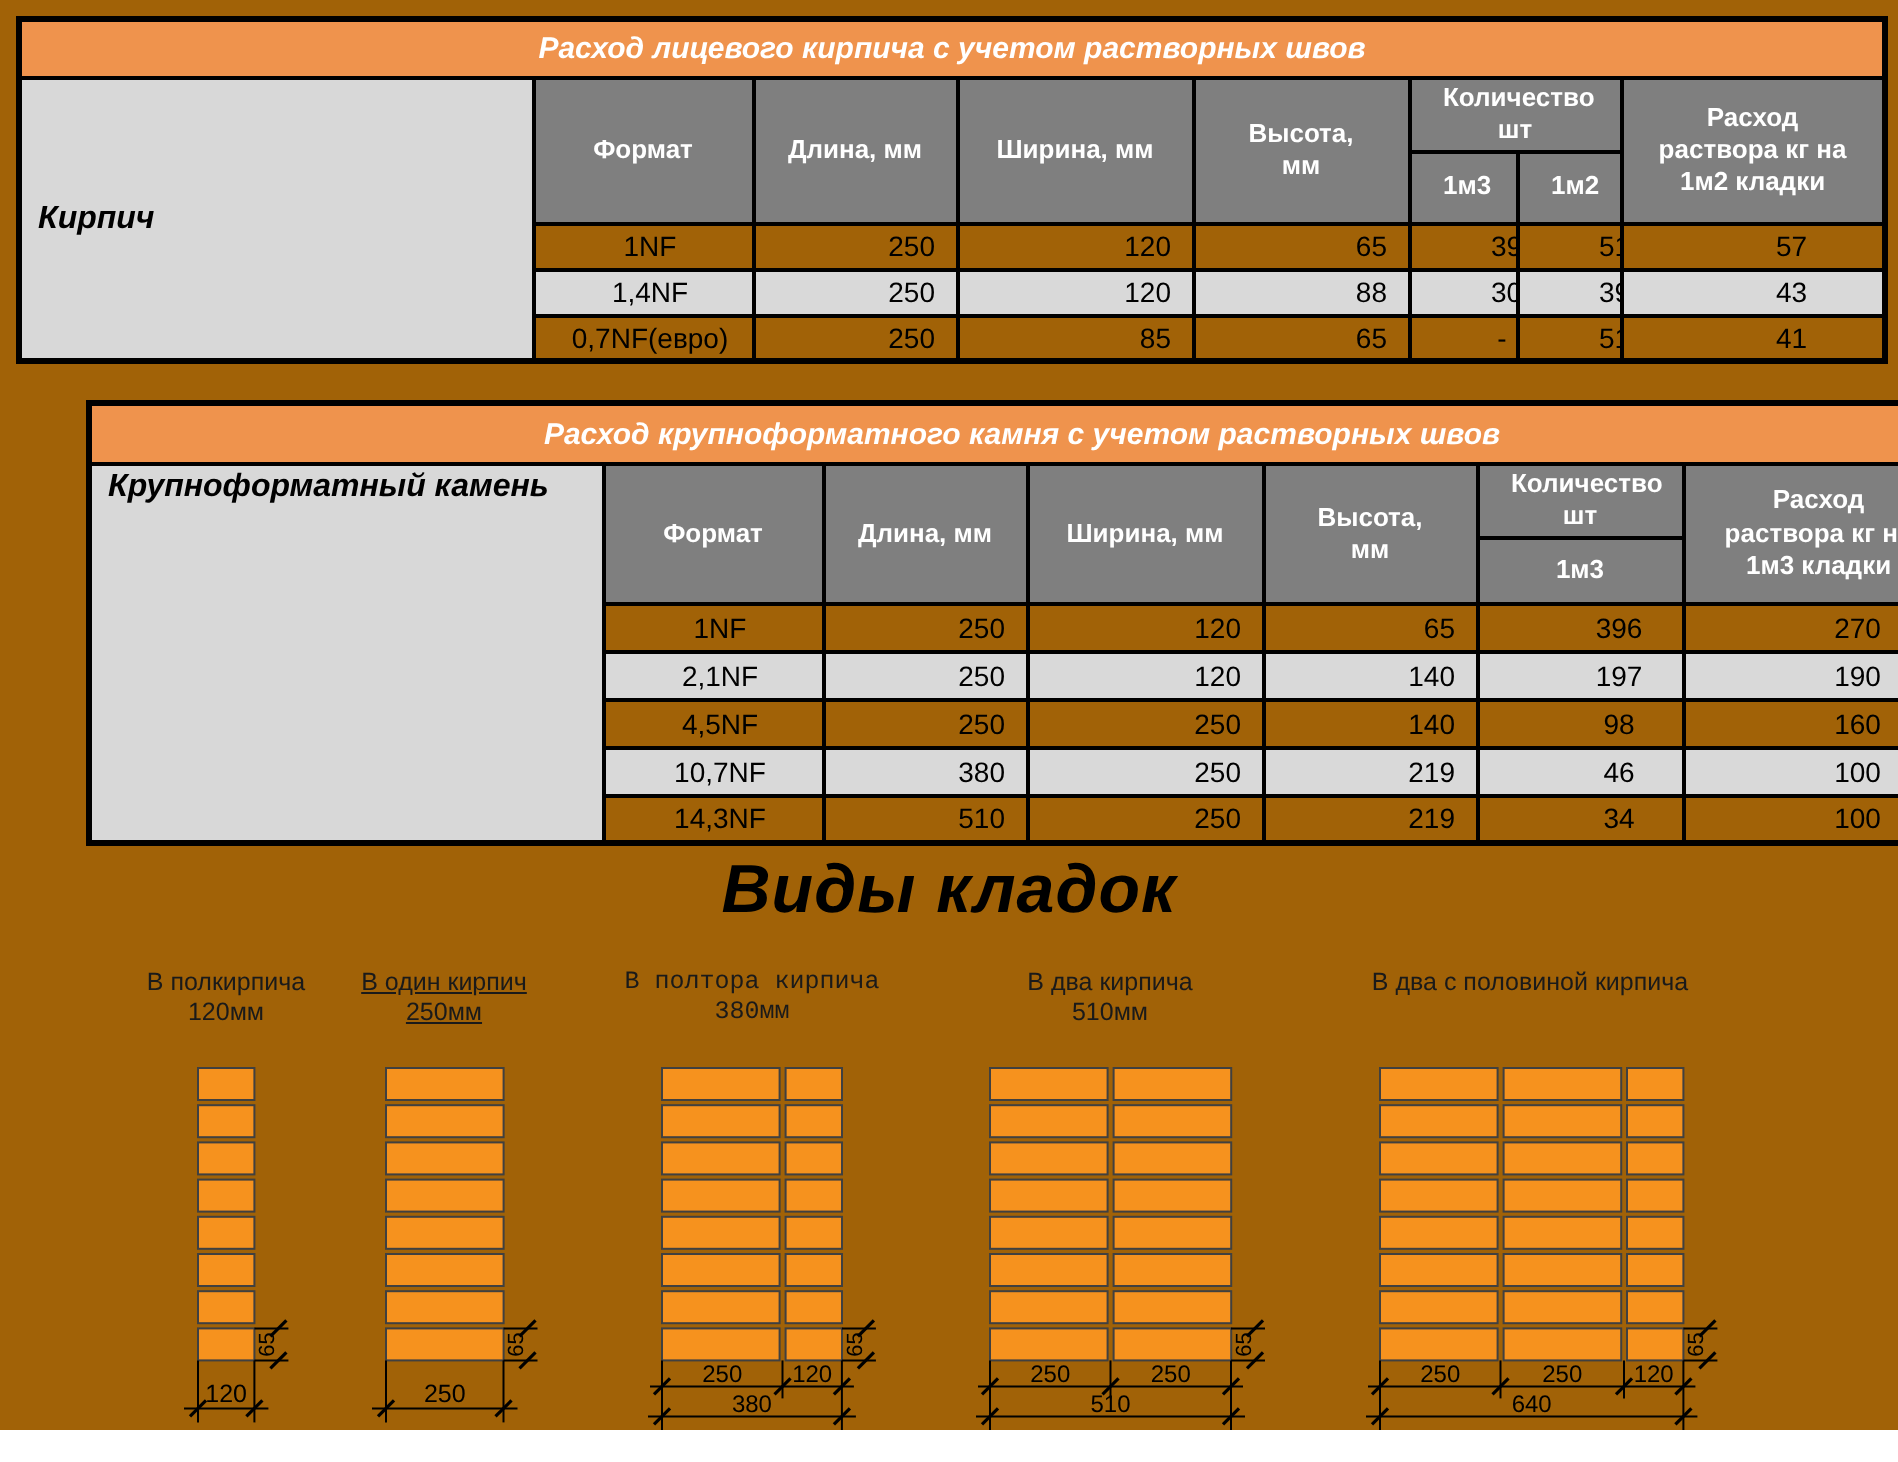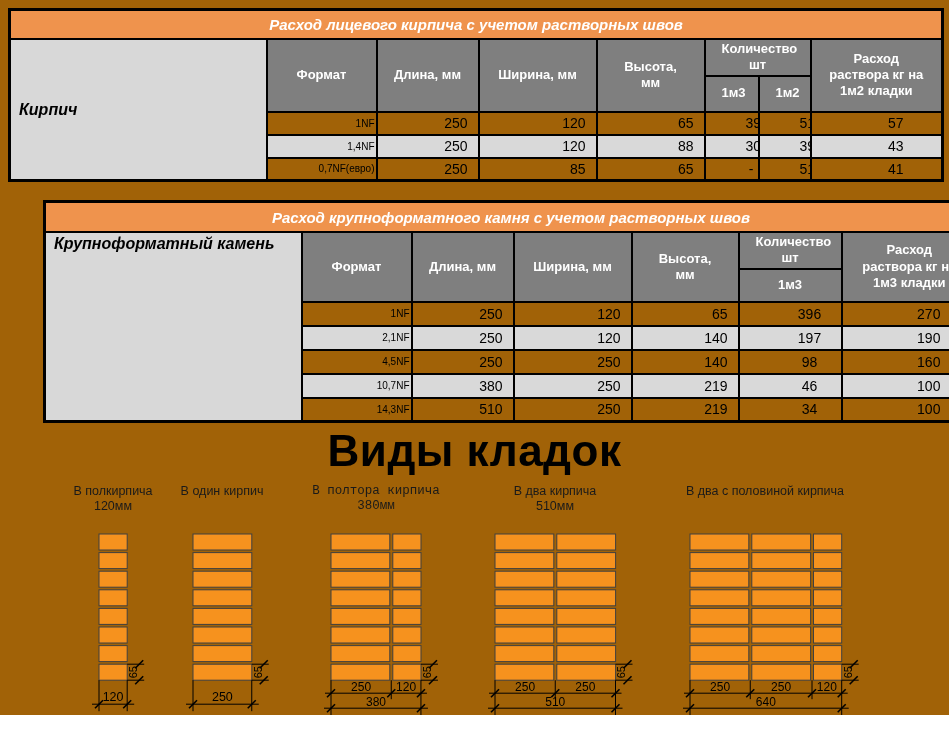--- a/index.html
+++ b/index.html
@@ -19,28 +19,28 @@
   .side-top{vertical-align:top;}
   th.hd{background:#7F7F7F;color:#fff;font-weight:bold;font-size:13px;text-align:center;
         padding:1px 16px;line-height:1.25;}
   tr.hrow1{height:36px;}
   tr.hrow2{height:36px;}
   #t2 tr.hrow1{height:34px;}
   #t2 tr.hrow2{height:33px;}
   tr.drow{height:23px;}
   #t2 tr.drow{height:24px;}
   tr.stripe td{background:#D9D9D9;}
-  td.fmt{font-size:10px;text-align:right;padding-left:8px;}
+  td.fmt{font-size:14px;text-align:center;padding-left:8px;}
   td.num{font-size:14px;text-align:right;padding-right:10px;}
   td.ctr{font-size:14px;text-align:center;padding-left:40px;}
   .big-title{position:absolute;left:0;top:426px;width:949px;text-align:center;
-             font-size:44px;font-weight:bold;letter-spacing:0.5px;}
+             font-size:34px;font-weight:bold;letter-spacing:0.5px;font-style:italic;}
   .dlabel{position:absolute;top:484px;width:240px;text-align:center;font-size:12.5px;
           line-height:15px;color:#1a1a1a;}
-  .dl0{left:-7px;}.dl1{left:102px;}.dl2{left:256px;font-family:Liberation Mono, monospace;}.dl3{left:435px;}.dl4{left:645px;}
+  .dl0{left:-7px;}.dl1{left:102px;text-decoration:underline;}.dl2{left:256px;font-family:Liberation Mono, monospace;}.dl3{left:435px;}.dl4{left:645px;}
   .diag{position:absolute;top:530px;}
   .dg0{left:85px;}.dg1{left:179px;}.dg2{left:317px;}.dg3{left:481px;}.dg4{left:676px;}
   svg text{fill:#000;}
 </style>
 </head>
 <body>
 
 <div class="page">
 
   <table class="sheet" id="t1">
@@ -171,20 +171,21 @@
     </table>
 
   <div class="big-title">Виды кладок</div>
 
   <div class="dlabel dl0">
     <div>В полкирпича</div>
     <div>120мм</div>
   </div>
   <div class="dlabel dl1">
     <div>В один кирпич</div>
+    <div>250мм</div>
   </div>
   <div class="dlabel dl2">
     <div>В полтора кирпича</div>
     <div>380мм</div>
   </div>
   <div class="dlabel dl3">
     <div>В два кирпича</div>
     <div>510мм</div>
   </div>
   <div class="dlabel dl4">

